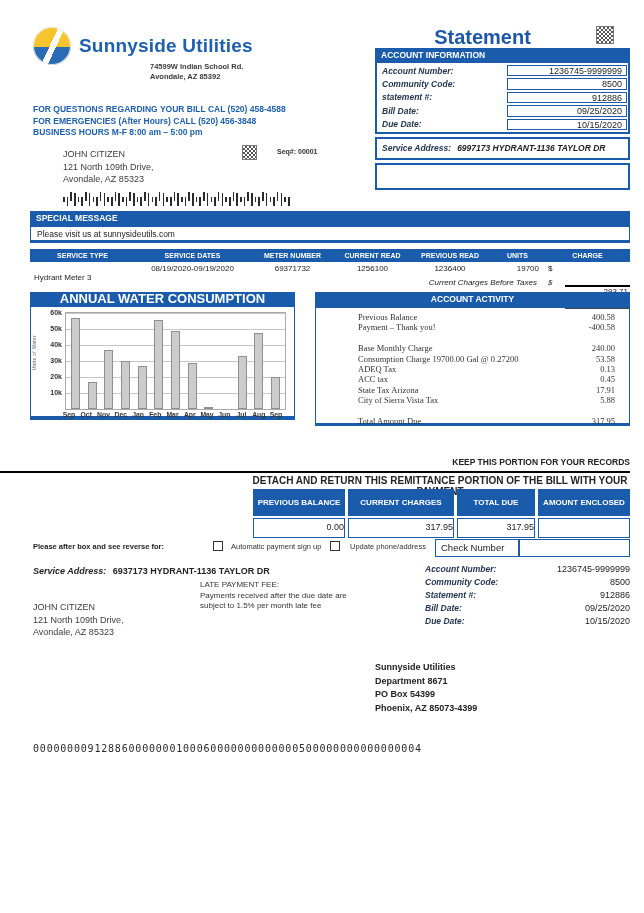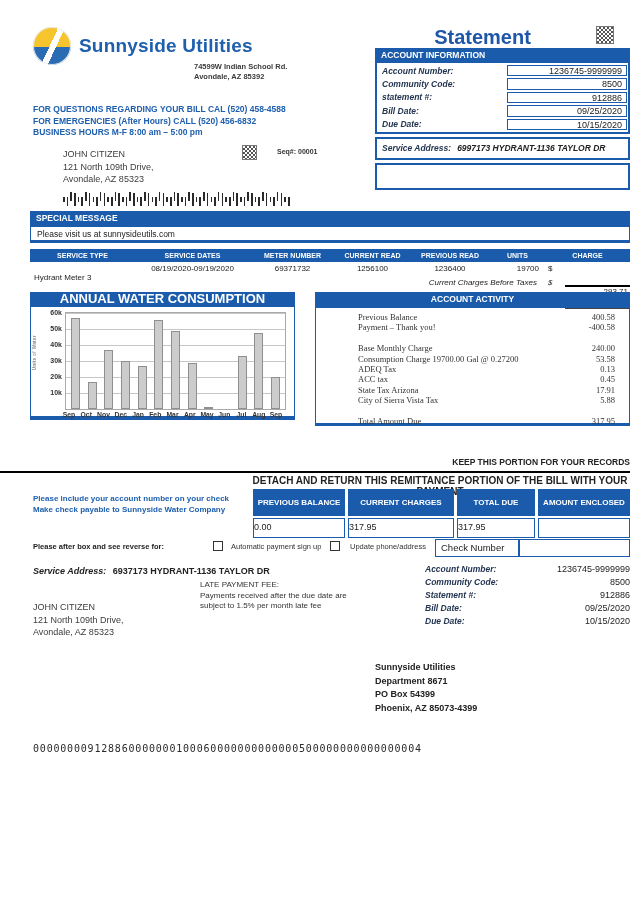--- a/index.html
+++ b/index.html
@@ -13,21 +13,21 @@
   }
   .abs{position:absolute;}
 
   
   .sun{left:33px;top:27px;width:38px;height:38px;border-radius:50%;
     background:
       linear-gradient(115deg, transparent 46%, #fff 46% 58%, transparent 58%),
       linear-gradient(#f6c42d 52%, #2a6cb3 52%);
     box-shadow:0 0 0 1px #e8e8e8 inset;}
   .brand{left:79px;top:35px;font-size:19px;font-weight:bold;color:#1e5fae;letter-spacing:.2px;}
-  .co-addr{left:150px;top:62px;font-size:7.5px;font-weight:bold;color:#3a3a3a;line-height:10px;margin-left:44px;}
+  .co-addr{left:150px;top:62px;font-size:7.5px;font-weight:bold;color:#3a3a3a;line-height:10px;}
   .stmt-title{left:375px;top:26px;width:215px;text-align:center;font-size:20px;font-weight:bold;color:#1e56a8;}
   .qr{background:
       conic-gradient(#555 25%, transparent 0 50%, #555 0 75%, transparent 0) 0 0/4px 4px;
       outline:1px solid #777;}
   .qr-top{left:597px;top:27px;width:16px;height:16px;}
   .qr-seq{left:243px;top:146px;width:13px;height:13px;}
 
   
   .acct-info{left:375px;top:48px;width:255px;}
   .bluebar{background:var(--blue);color:#fff;font-weight:bold;font-size:8.5px;
@@ -98,21 +98,21 @@
   
   .keep-note{left:330px;top:457px;width:300px;text-align:right;font-size:8.5px;font-weight:bold;}
   .detach-line{left:0;top:471px;width:630px;height:2px;background:#000;}
   .detach-note{left:250px;top:475px;width:380px;text-align:center;font-size:10px;font-weight:bold;}
   .remit-table{left:253px;top:489px;width:377px;}
   .rt-head{display:flex;gap:3px;}
   .rt-hcell{background:var(--blue);color:#fff;font-weight:bold;font-size:8px;text-align:center;
     height:27px;display:flex;align-items:center;justify-content:center;line-height:1.15;box-sizing:border-box;}
   .rt-vals{display:flex;gap:3px;margin-top:2px;}
   .rt-vcell{border:1.5px solid var(--blue);box-sizing:border-box;height:20px;line-height:17px;
-    text-align:left;font-size:9px;background:#fff;}
+    text-align:right;font-size:9px;background:#fff;}
   .rw1{width:92px;} .rw2{width:106px;} .rw3{width:78px;} .rw4{width:92px;}
   .checknum{left:435px;top:539px;width:84px;height:18px;border:1.5px solid var(--blue);box-sizing:border-box;
     font-size:9.5px;line-height:15px;padding-left:5px;background:#fff;}
   .checknum-empty{left:519px;top:539px;width:111px;height:18px;border:1.5px solid var(--blue);box-sizing:border-box;background:#fff;}
   .cbx{width:10px;height:10px;border:1.6px solid #333;box-sizing:border-box;background:#fff;}
   .cb1{left:213px;top:541px;} .cb2{left:330px;top:541px;}
   .cbl{font-size:7.5px;color:#333;top:542px;}
   .cbl1{left:231px;} .cbl2{left:350px;}
 
   
@@ -171,21 +171,21 @@
     </div>
     <div class="svc-box">
       <span class="l">Service Address:</span>
       <span class="v">6997173  HYDRANT-1136 TAYLOR DR</span>
     </div>
     <div class="empty-box"></div>
   </div>
 
   <div class="abs contact">
     <div>FOR QUESTIONS REGARDING YOUR BILL CAL (520) 458-4588</div>
-    <div>FOR  EMERGENCIES (After Hours) CALL (520) 456-6832</div>
+    <div>FOR  EMERGENCIES (After Hours) CALL (520) 456-3848</div>
     <div>BUSINESS HOURS M-F 8:00 am  – 5:00 pm</div>
   </div>
   <div class="abs cust">
     <div>JOHN CITIZEN</div>
     <div>121 North 109th Drive,</div>
     <div>Avondale, AZ 85323</div>
   </div>
   <div class="abs qr qr-seq"></div>
   <div class="abs seq">Seq#: 00001</div>
   <div class="abs imb" id="imb">
@@ -400,24 +400,20 @@
       <div class="rt-vcell rw4"></div>
     </div>
   </div>
   <div class="abs checknum">Check Number</div>
   <div class="abs checknum-empty"></div>
   <div class="abs cbx cb1"></div>
   <div class="abs cbl cbl1">Automatic payment sign up</div>
   <div class="abs cbx cb2"></div>
   <div class="abs cbl cbl2">Update phone/address</div>
 
-  <div class="abs coupon-notes">
-    <div>Please include your account number on your check</div>
-    <div>Make check payable to Sunnyside Water Company</div>
-  </div>
   <div class="abs coupon-checknote">Please after box and see reverse for:</div>
 
   <div class="abs svc-line2">
     <span class="l">Service Address:</span>
     <span class="v">6937173 HYDRANT-1136 TAYLOR DR</span>
   </div>
   <div class="abs latefee">
     <div>LATE PAYMENT FEE:</div>
     <div>Payments received after the due date are subject to 1.5% per month late fee</div>
   </div>

